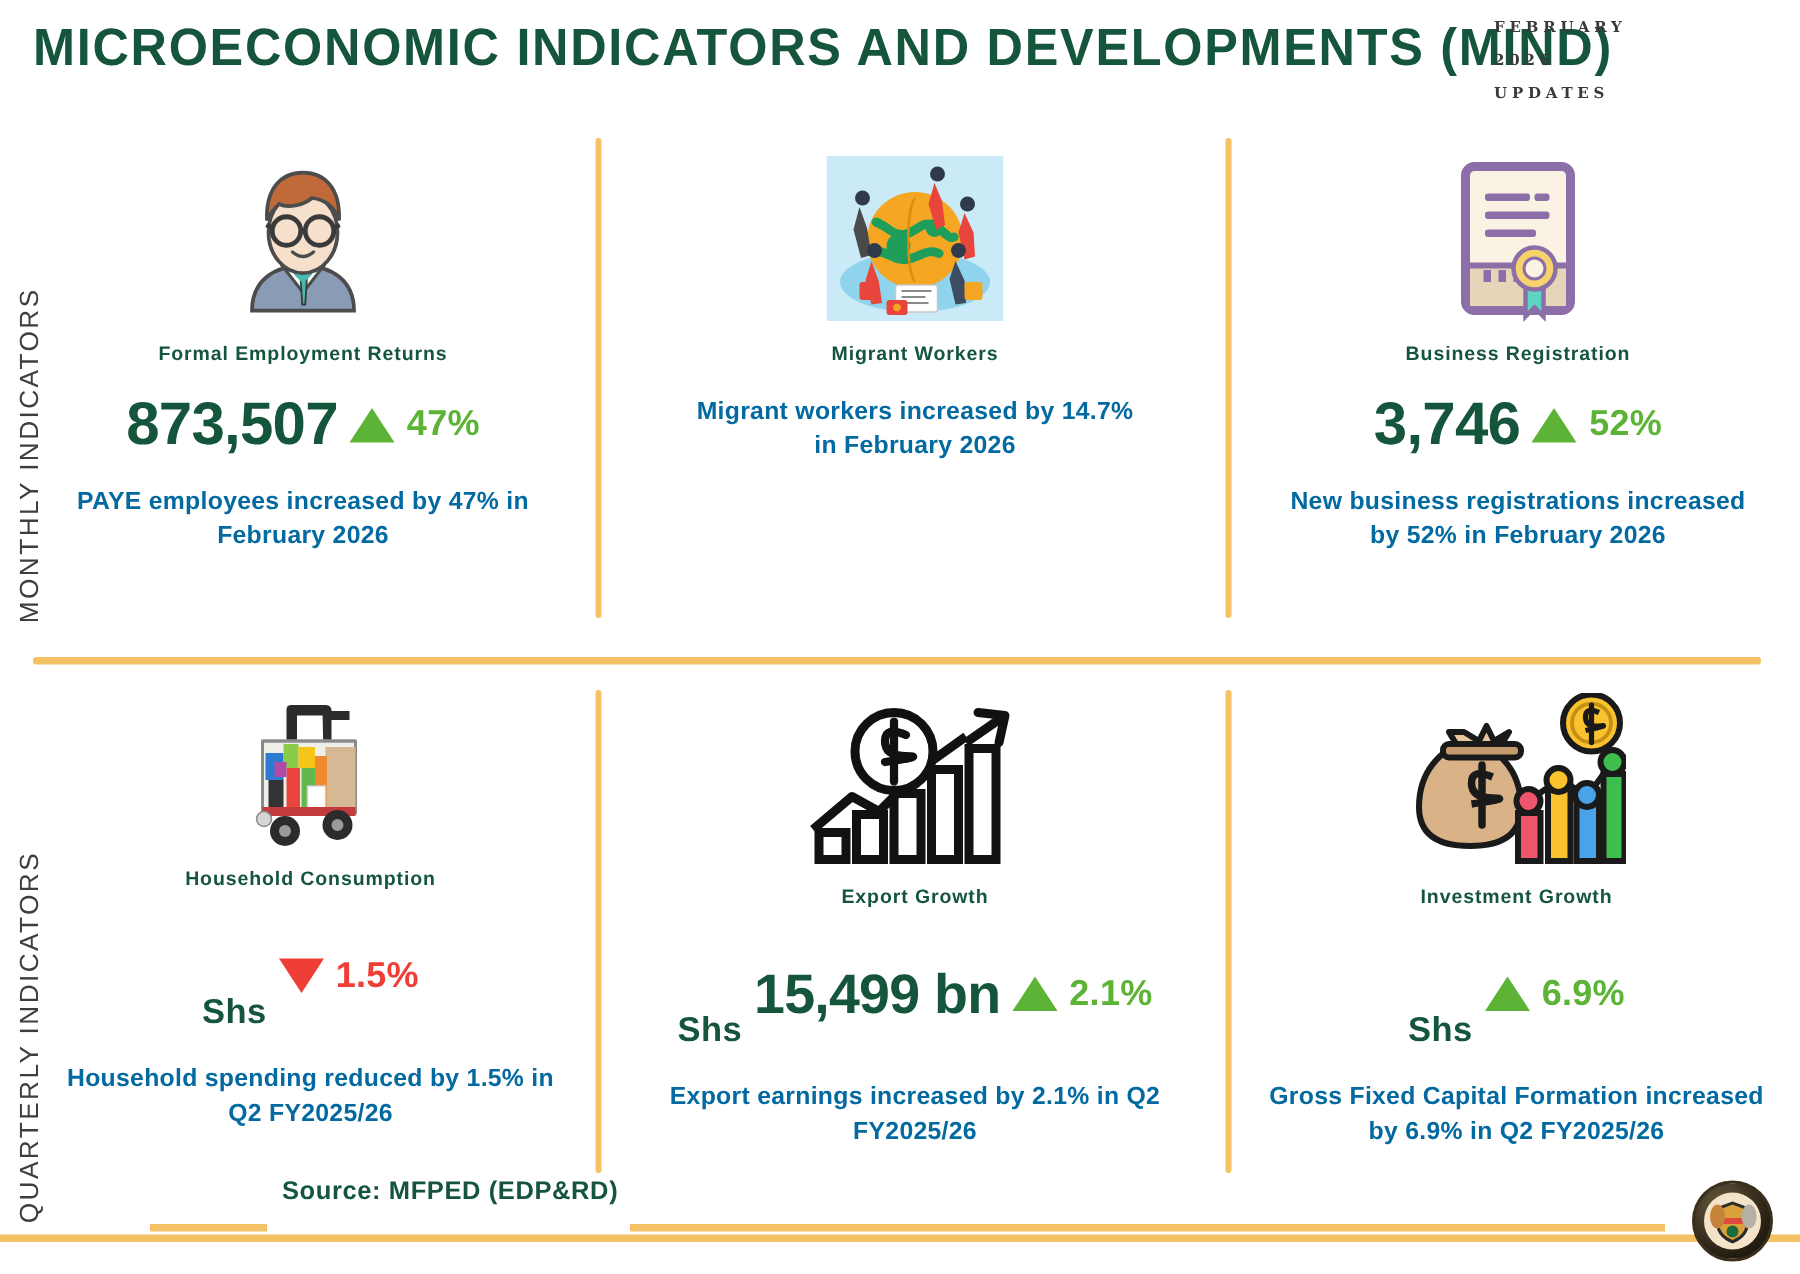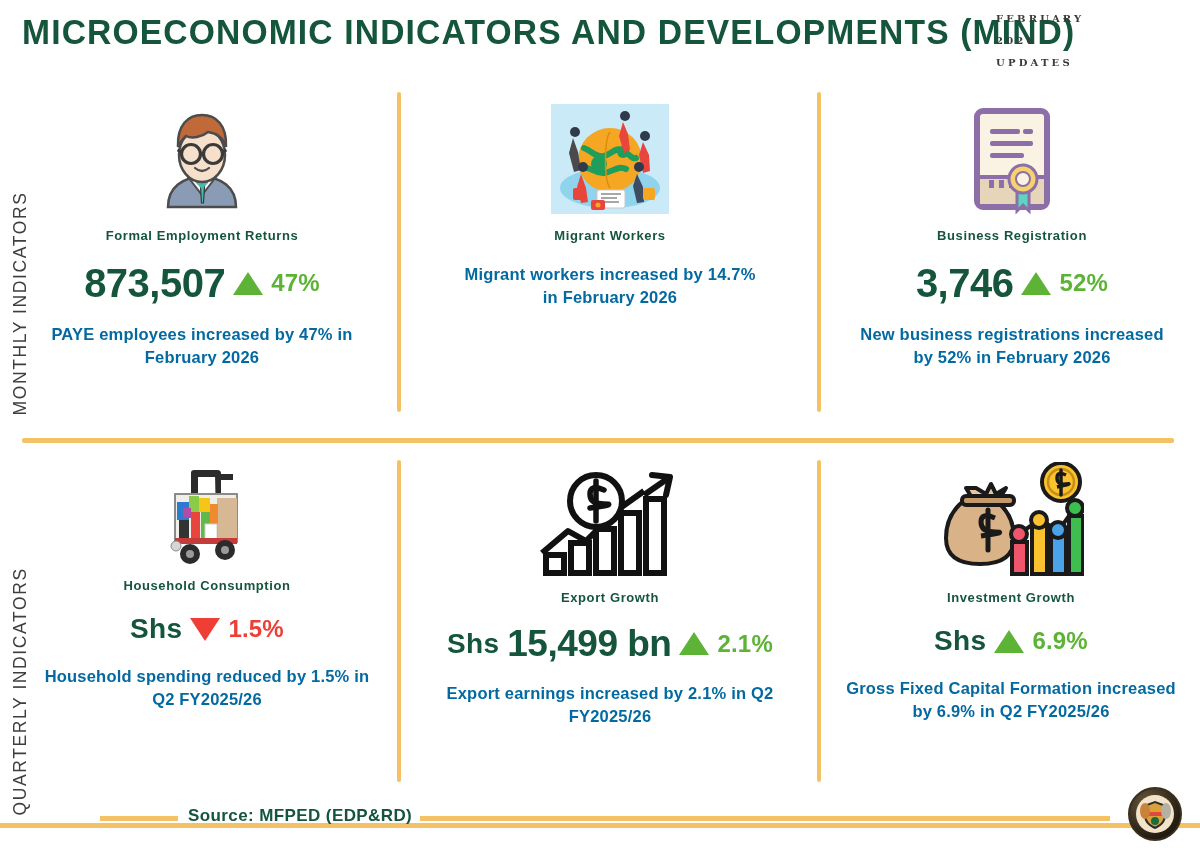--- a/index.html
+++ b/index.html
@@ -105,24 +105,25 @@
     margin-top: 10px;
   }
   .card-value-row {
     display: flex;
     align-items: center;
     justify-content: center;
     gap: 8px;
     margin-top: 20px;
   }
   .currency {
-    font-size: 28px;
+    font-size: 23px;
     font-weight: 700;
     color: #14553C;
     letter-spacing: 0.3px;
+    margin-top: 48px;
   }
   .value {
     font-size: 40px;
     font-weight: 700;
     color: #14553C;
     letter-spacing: -0.5px;
     line-height: 1;
   }
   .value.small { font-size: 37px; }
   .tri {
@@ -150,21 +151,21 @@
 
   
   .footer-line {
     position: absolute;
     height: 5px;
     background: #F5C165;
     top: 816px;
   }
   .source-text {
     position: absolute;
-    top: 806px;
+    top: 784px;
     font-size: 17px;
     font-weight: 700;
     color: #14553C;
     letter-spacing: 0.4px;
     white-space: nowrap;
   }
   .emblem {
     position: absolute;
     right: 18px; top: 787px;
     width: 54px; height: 54px;

